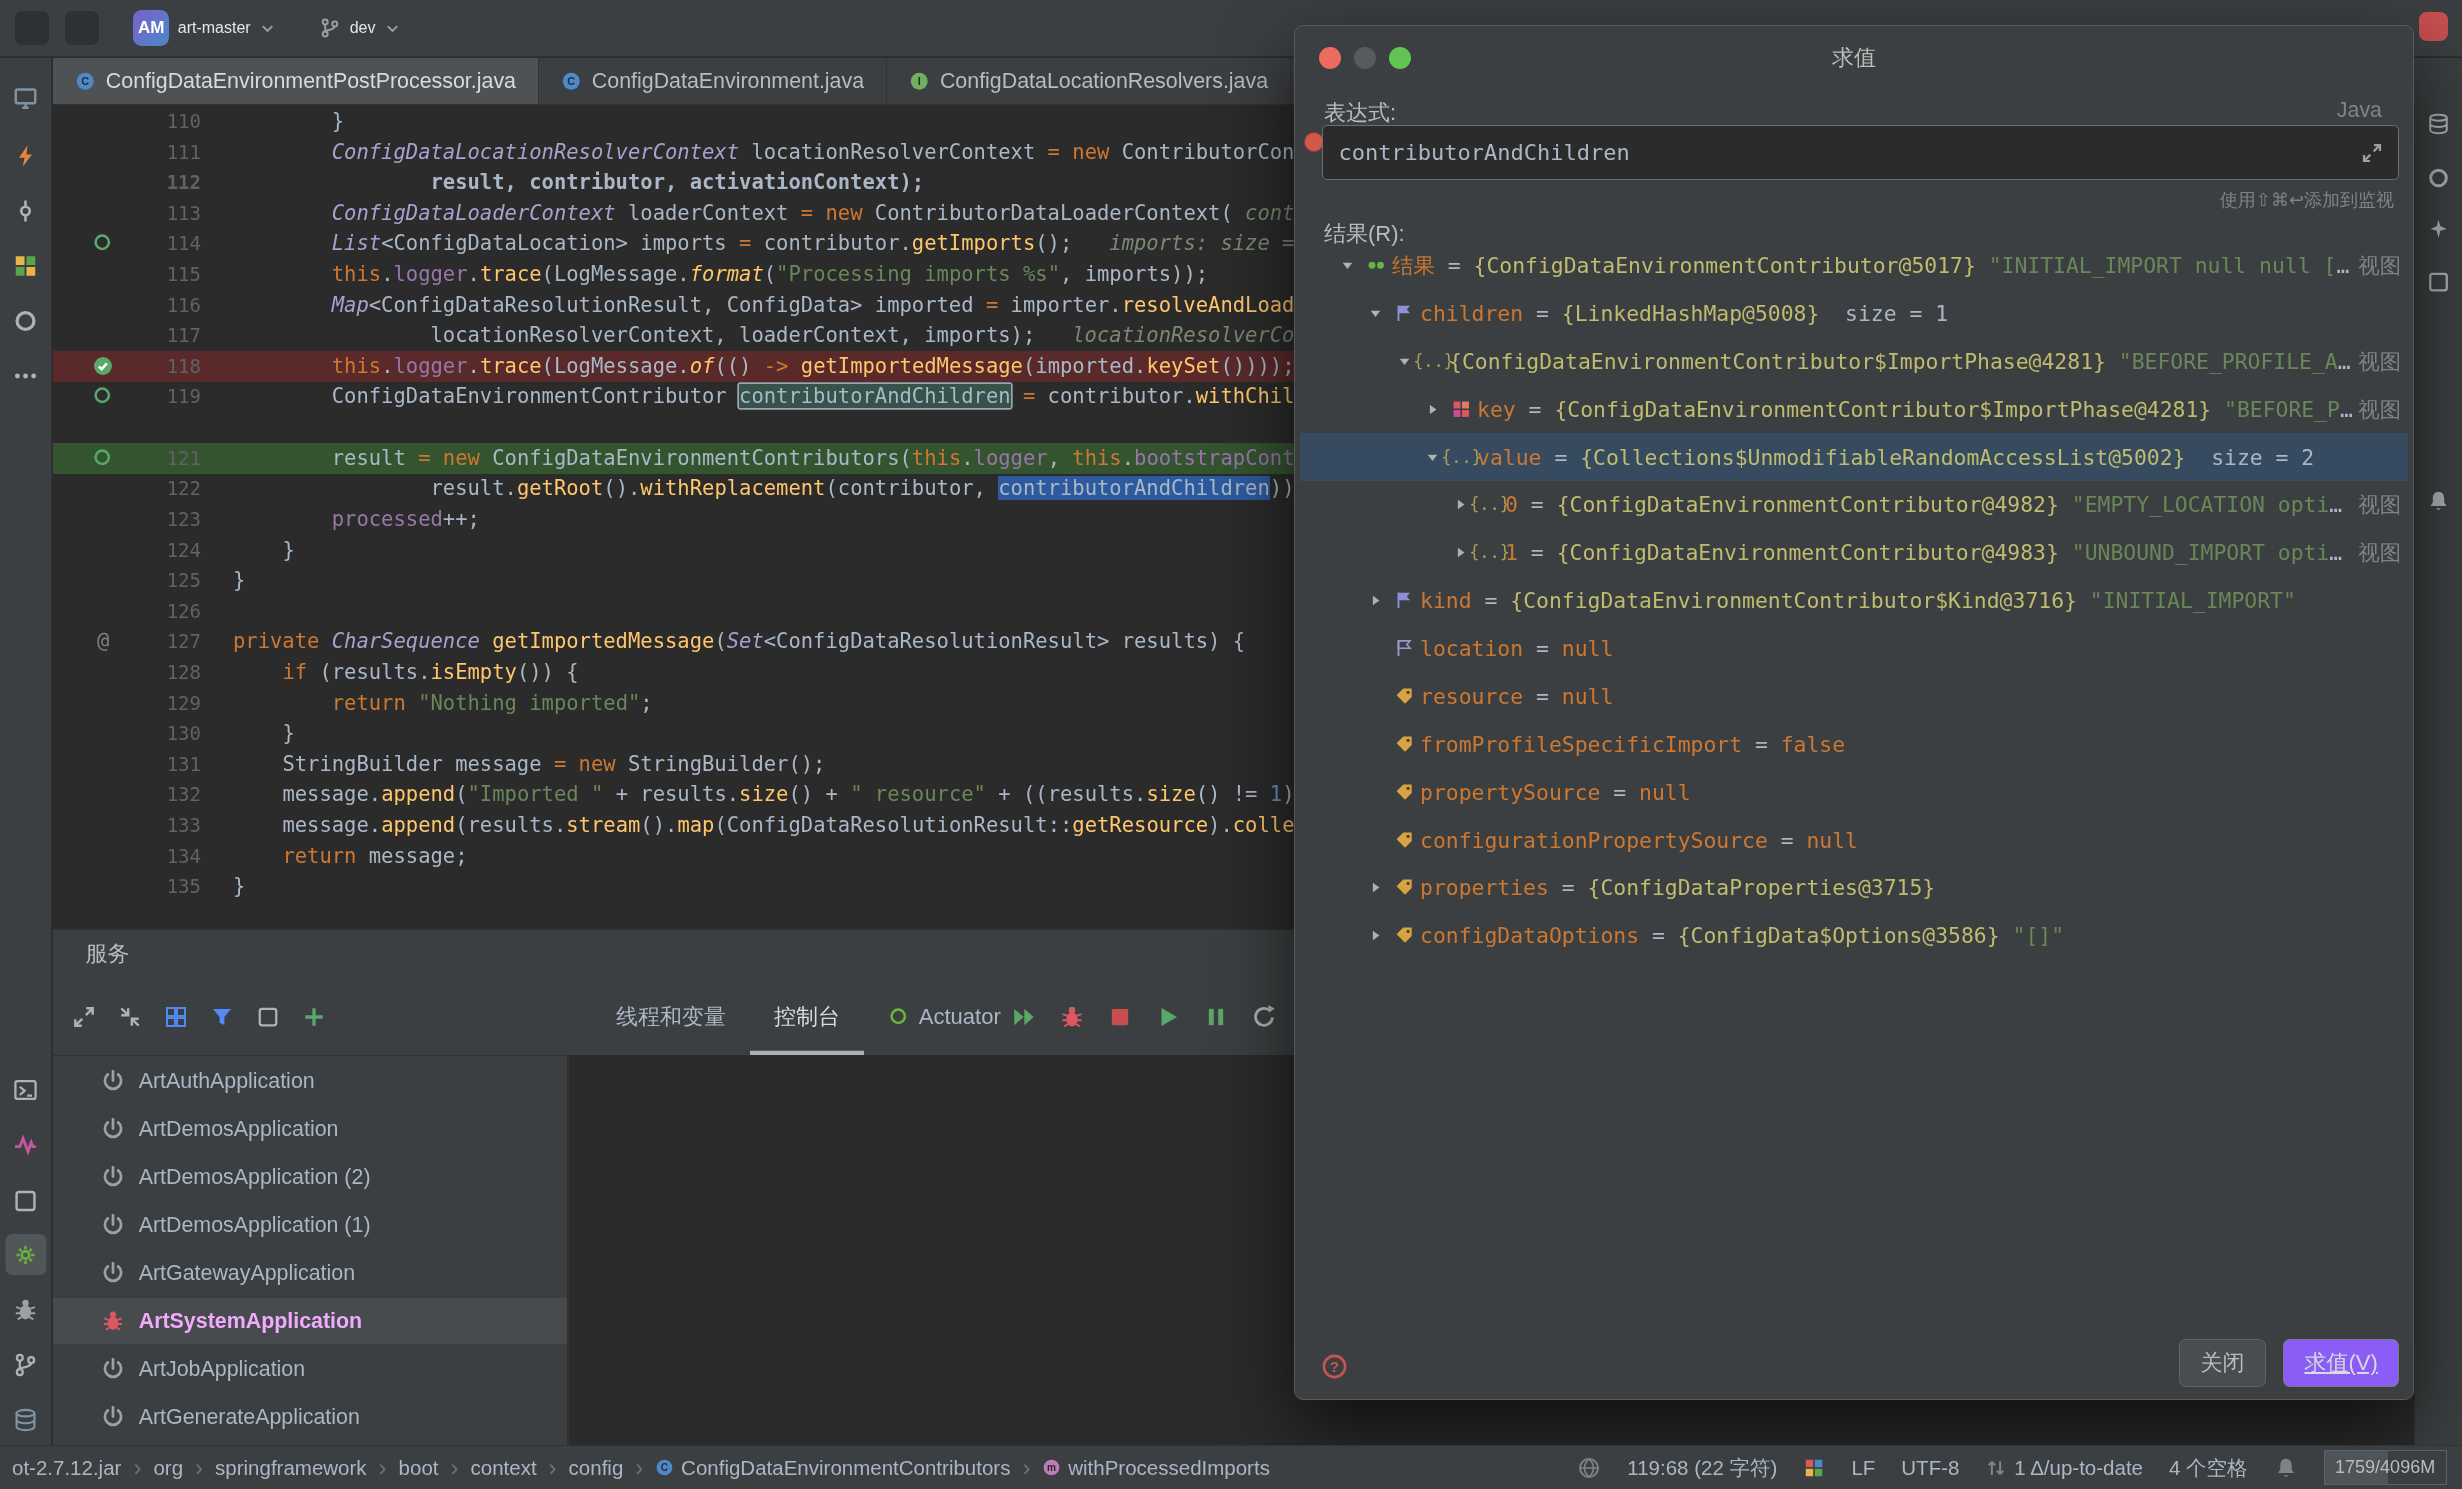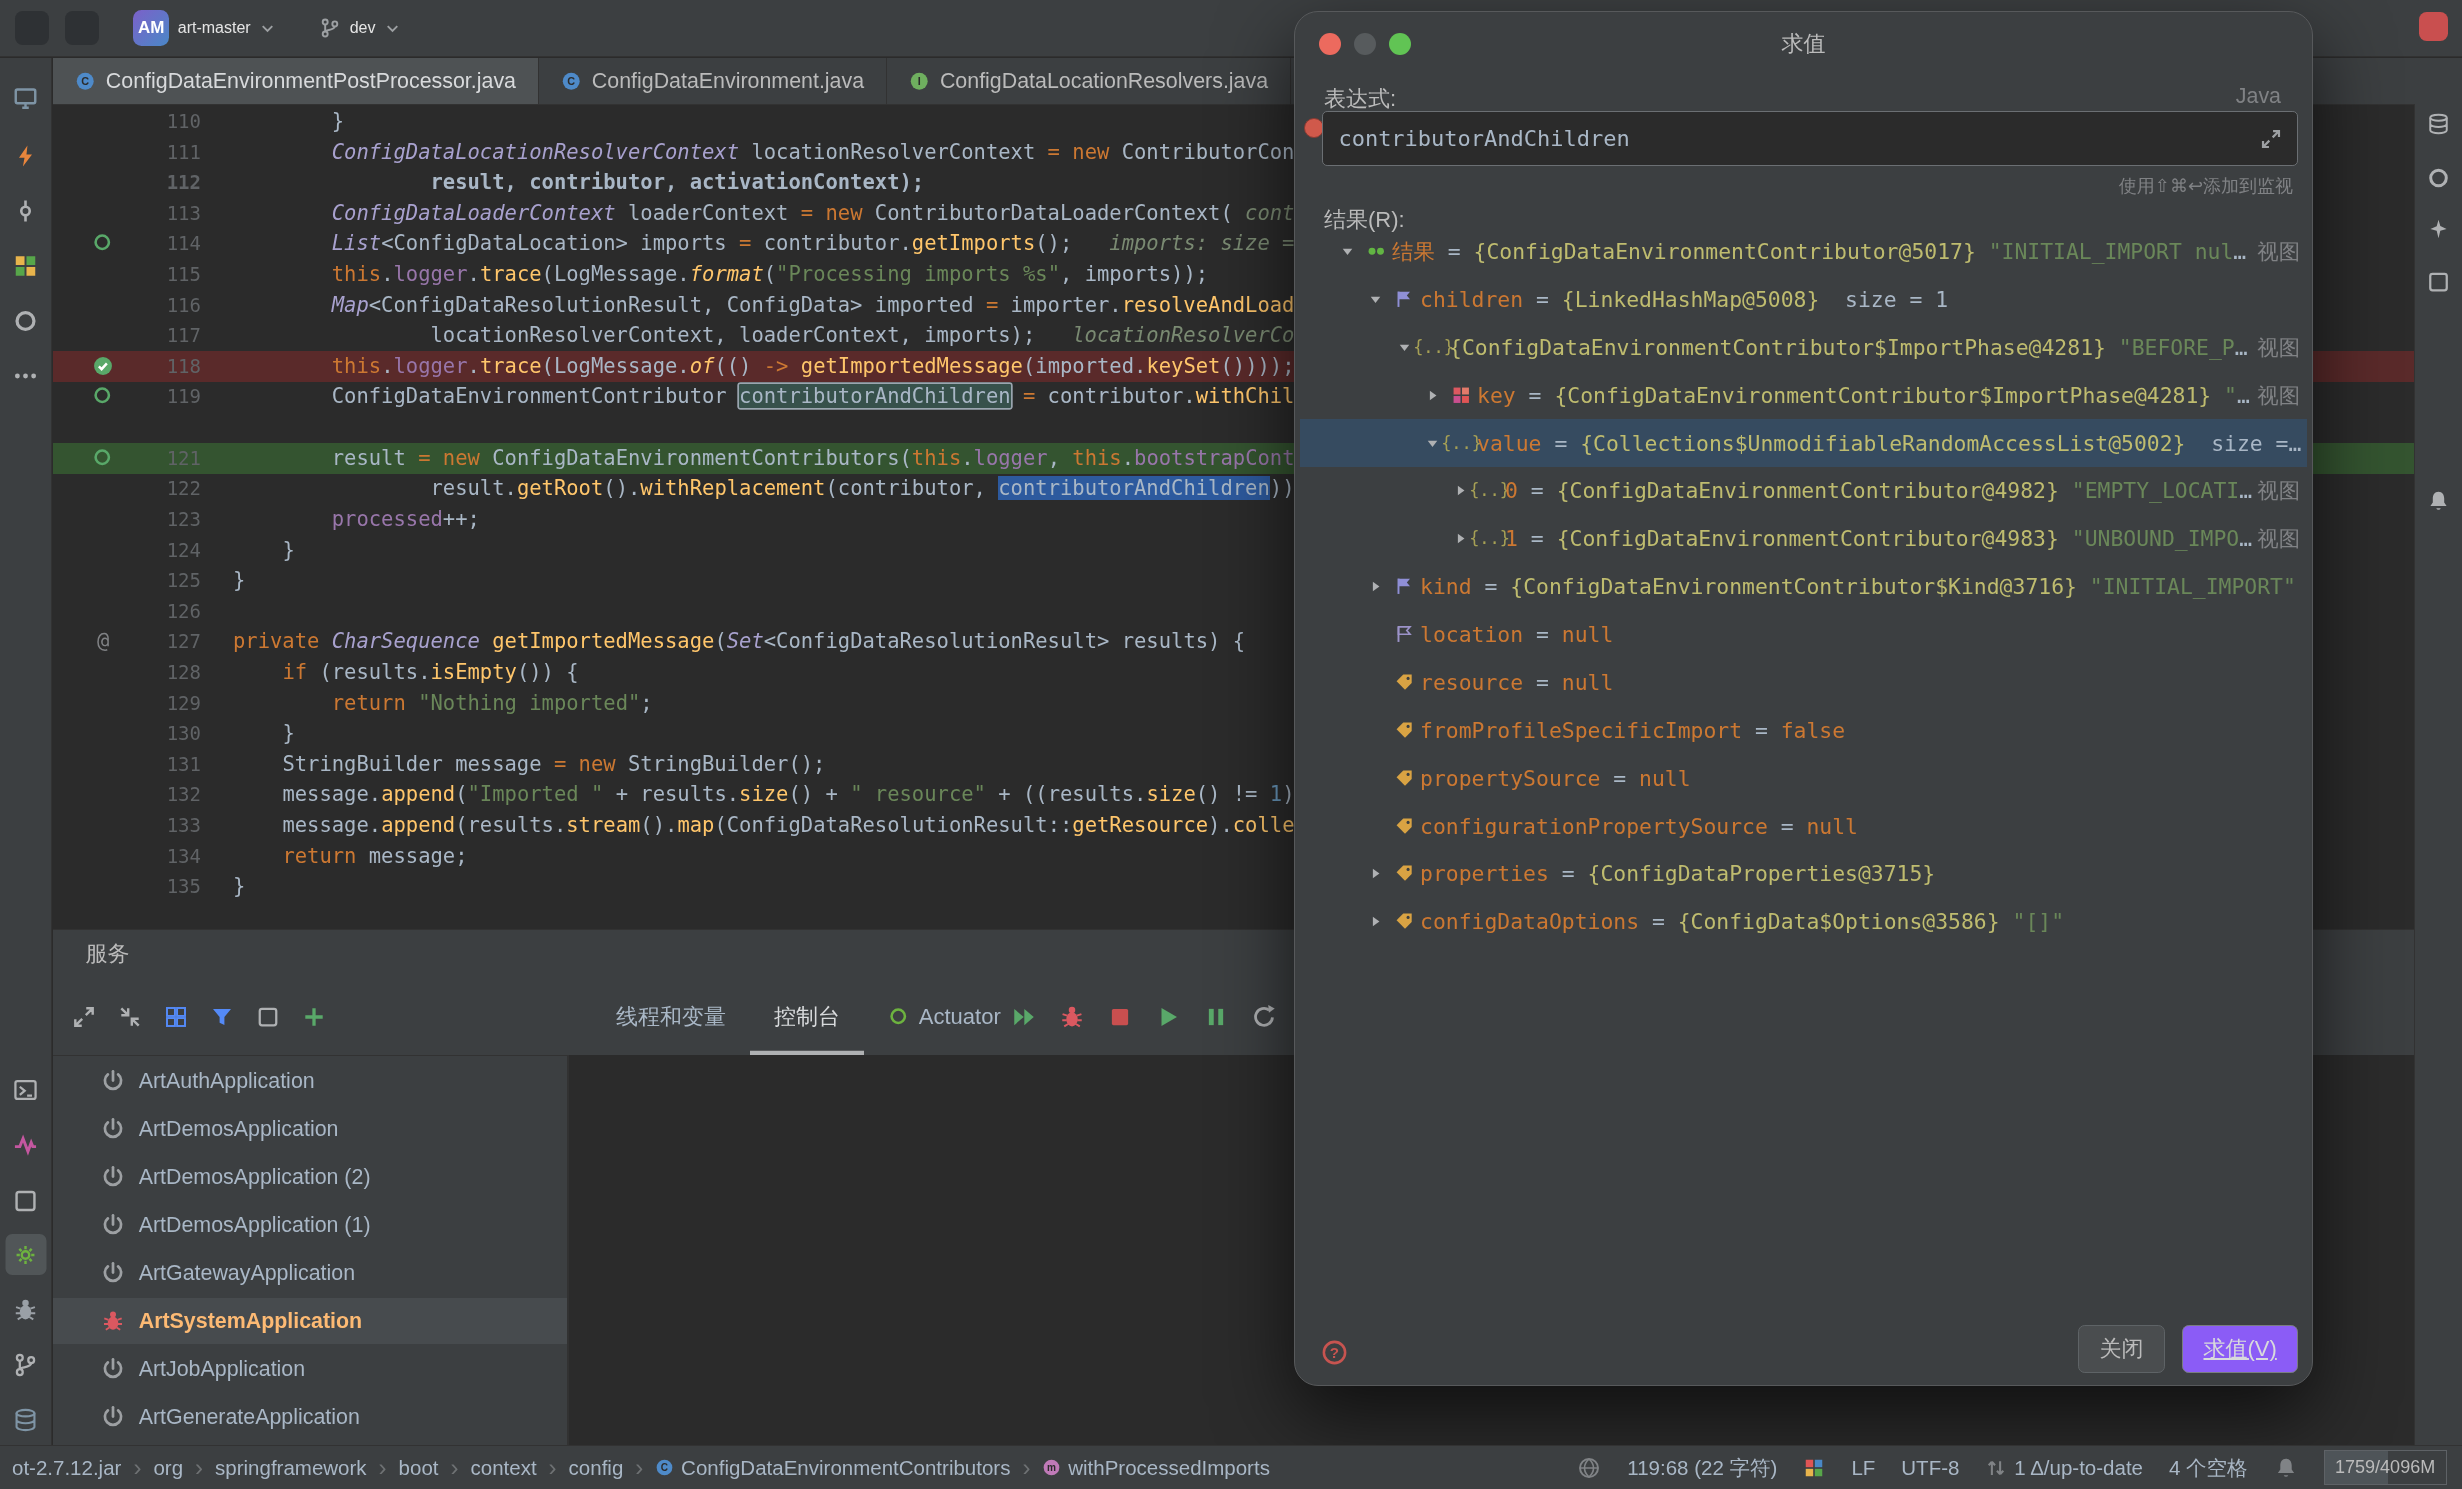--- a/index.html
+++ b/index.html
@@ -58,37 +58,37 @@
   .svc-iconrow{position:absolute;left:19px;top:0;height:100%;display:flex;align-items:center;gap:22px;}
   #svc-tabs{position:absolute;left:539px;top:0;height:100%;display:flex;}
   .svc-tab{display:flex;align-items:center;gap:10.3px;padding:0 24px;height:100%;font-size:22px;color:#A9B7C6;}
   .svc-tab.selected{box-shadow:inset 0 -4.3px 0 #AFB1B3;color:#D8DADC;}
   #svc-debugrow{position:absolute;left:958px;top:0;height:100%;display:flex;align-items:center;gap:22px;}
   #svc-list{position:absolute;left:0;top:125px;width:514px;bottom:0;}
   .v-divider{position:absolute;left:514px;top:125px;bottom:0;width:1.7px;background:#323232;}
   #console-area{position:absolute;left:516px;top:125px;right:0;bottom:0;background:#2B2B2B;}
   .app-row{position:absolute;left:0;width:514px;height:46px;display:flex;align-items:center;gap:13.7px;
            padding-left:48px;box-sizing:border-box;color:#A9B7C6;font-size:21.4px;}
-  .app-row.selected{background:#474B4E;color:#fdba74;font-weight:bold;}
+  .app-row.selected{background:#474B4E;color:#f0abfc;font-weight:bold;}
 
   
   #statusbar{position:absolute;left:0;bottom:0;right:0;height:43px;background:#3C3F41;
              border-top:1.7px solid #323232;z-index:50;display:flex;align-items:center;font-size:20.5px;color:#A9B7C6;}
   #breadcrumbs{display:flex;align-items:center;gap:12px;padding-left:12px;white-space:nowrap;}
   .crumb{display:flex;align-items:center;gap:6.8px;}
   .crumb-sep{color:#6E7173;font-size:24px;}
   #status-right{margin-left:auto;display:flex;align-items:center;gap:26px;padding-right:15.4px;}
   #memory-widget{position:relative;width:121px;height:32.5px;border:0.9px solid #5E6266;
                  display:flex;align-items:center;justify-content:center;font-size:18px;color:#BBBBBB;overflow:hidden;}
   #memory-fill{position:absolute;left:0;top:0;bottom:0;width:52%;background:#4E5458;}
   #memory-label{position:relative;}
 
   
-  #dialog{position:absolute;left:1294px;top:11px;width:1019px;height:1375px;background:#3C3F41;
-          border:0.9px solid #57595B;border-radius:24px;box-shadow:0 29px 77px rgba(0,0,0,.65);z-index:30;box-sizing:border-box;}
+  #dialog{position:absolute;left:1294px;top:25px;width:1120px;height:1375px;background:#3C3F41;
+          border:0.9px solid #57595B;border-radius:9px;box-shadow:0 29px 77px rgba(0,0,0,.65);z-index:30;box-sizing:border-box;}
   #dlg-title{position:absolute;left:0;right:0;top:17px;text-align:center;font-size:22px;color:#BBBBBB;}
   .traffic{position:absolute;top:20.5px;width:22px;height:22px;border-radius:50%;}
   #dlg-expr-label{position:absolute;left:29px;top:72px;font-size:22px;color:#BBBBBB;}
   #dlg-lang{position:absolute;right:31px;top:72px;font-size:21.4px;color:#808285;}
   #dlg-input{position:absolute;left:27px;right:13.7px;top:99px;height:55px;background:#2B2B2B;
              border:1.7px solid #6B6F73;border-radius:5.1px;display:flex;align-items:center;
              padding:0 15.4px;font-family:"DejaVu Sans Mono",monospace;font-size:22px;color:#A9B7C6;box-sizing:border-box;}
   #dlg-input .grow{flex:1;}
   #dlg-reddot{position:absolute;left:9.4px;top:106px;width:19.7px;height:19.7px;border-radius:50%;
               background:#D0594B;border:1.7px solid #8A3A32;box-sizing:border-box;}

